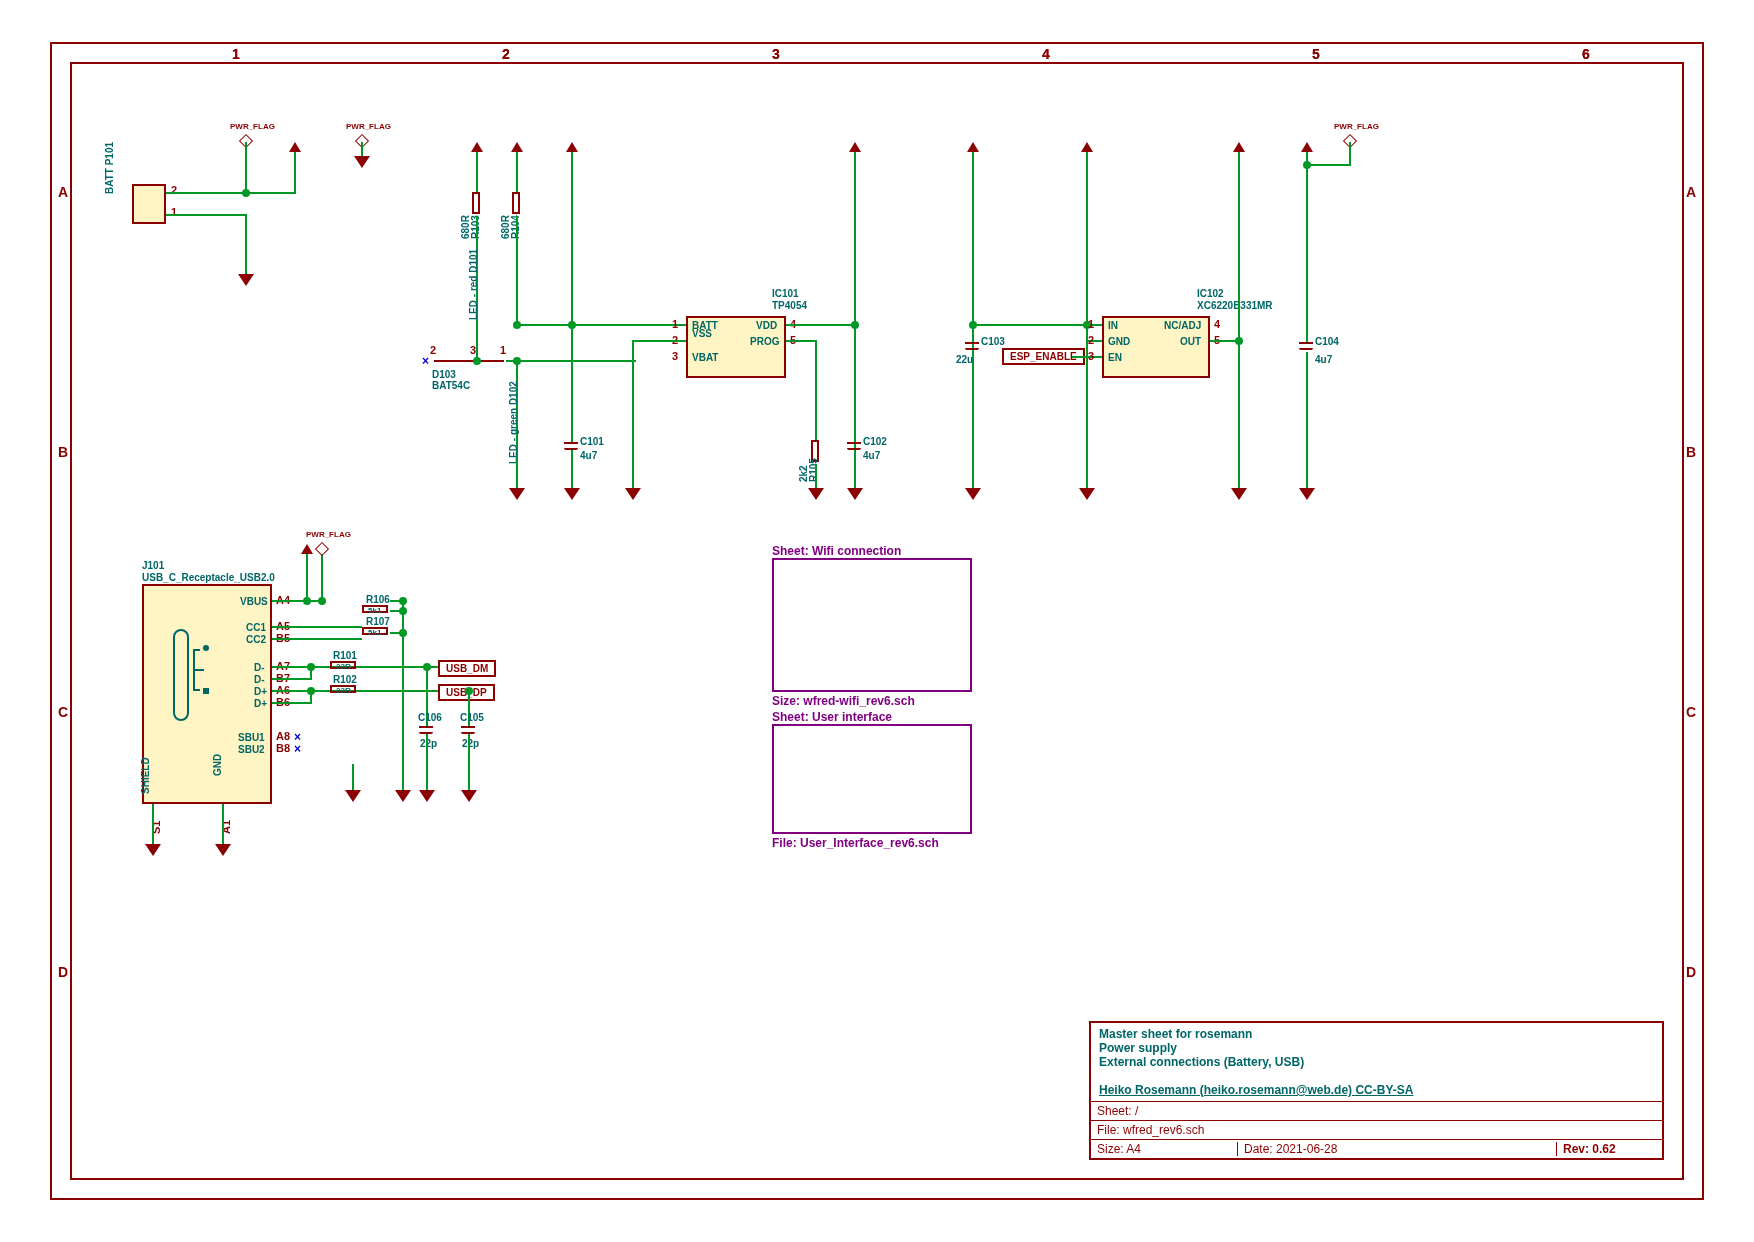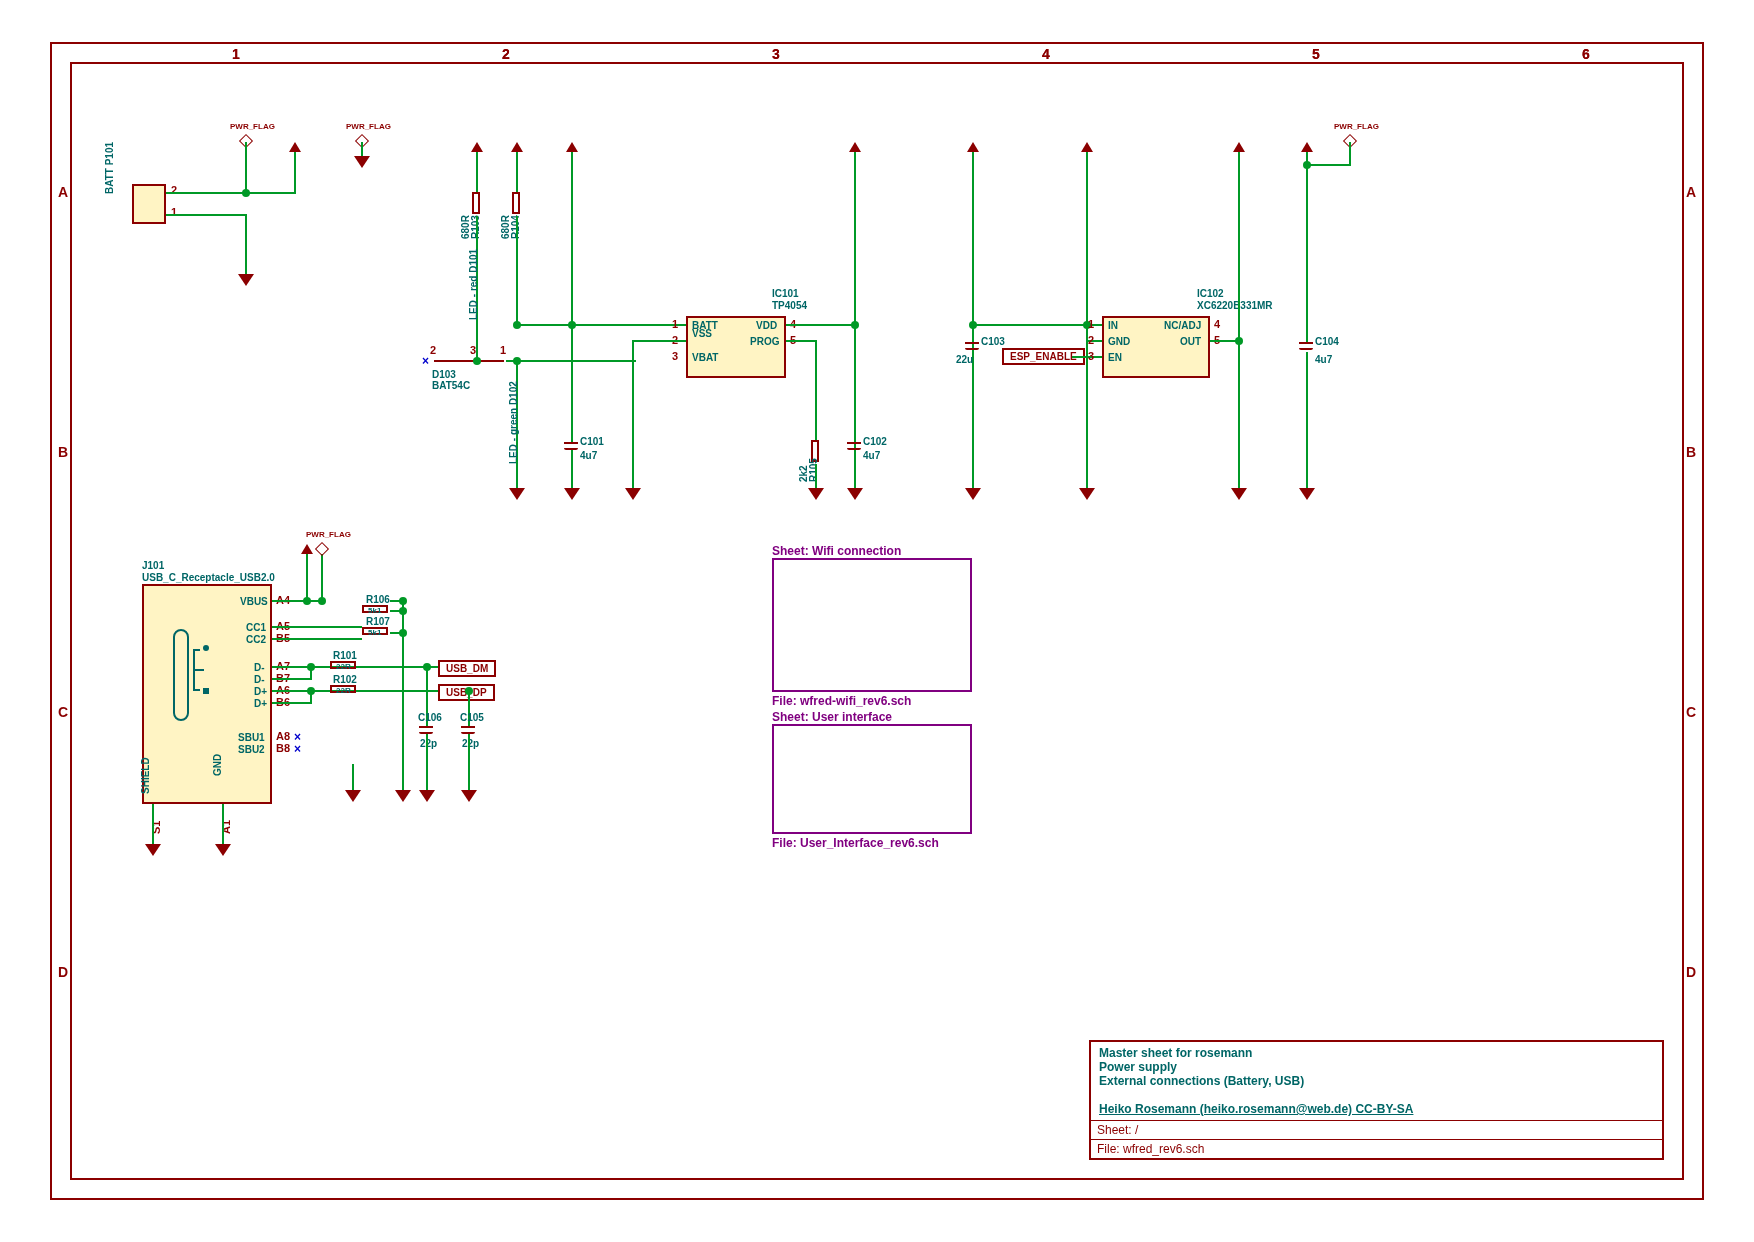--- a/index.html
+++ b/index.html
@@ -421,36 +421,41 @@
     <div class="wire-g" style="left:80px;top:740px;width:2px;height:40px"></div>
     <div class="wire-g" style="left:150px;top:740px;width:2px;height:40px"></div>
     <div class="gnd" style="left:81px;top:780px"></div>
     <div class="gnd" style="left:151px;top:780px"></div>
 
     <div class="wire-g" style="left:280px;top:700px;width:2px;height:26px"></div>
     <div class="gnd" style="left:281px;top:726px"></div>
 
     <div class="sheet" style="left:700px;top:494px;height:134px"></div>
     <div class="text-purple" style="left:700px;top:480px">Sheet: Wifi connection</div>
-    <div class="text-purple" style="left:700px;top:630px">File: wfred-wifi_rev6.sch</div>
+    <div class="text-purple" style="left:700px;top:630px">Size: wfred-wifi_rev6.sch</div>
 
     <div class="sheet" style="left:700px;top:660px;height:110px"></div>
     <div class="text-purple" style="left:700px;top:646px">Sheet: User interface</div>
     <div class="text-purple" style="left:700px;top:772px">File: User_Interface_rev6.sch</div>
 
     <div class="titleblock">
       <div style="padding:4px 8px">
         <div class="label" style="color:#006666">Master sheet for rosemann</div>
         <div class="label" style="color:#006666">Power supply</div>
         <div class="label" style="color:#006666">External connections (Battery, USB)</div>
         <br>
         <div class="label" style="color:#006666;text-decoration:underline">Heiko Rosemann (heiko.rosemann@web.de) CC-BY-SA</div>
       </div>
       <div class="row">
           <span>Sheet: /</span>
         </div>
       <div class="row">
           <span>File: wfred_rev6.sch</span>
         </div>
+      <div class="row">
+        <span style="width:140px">Size: A4</span>
+        <span class="cell" style="flex:1">Date: 2021-06-28</span>
+        <span class="cell" style="width:100px;font-weight:bold">Rev: 0.62</span>
+      </div>
     </div>
 
   </div>
 </div>
 
 </body></html>

